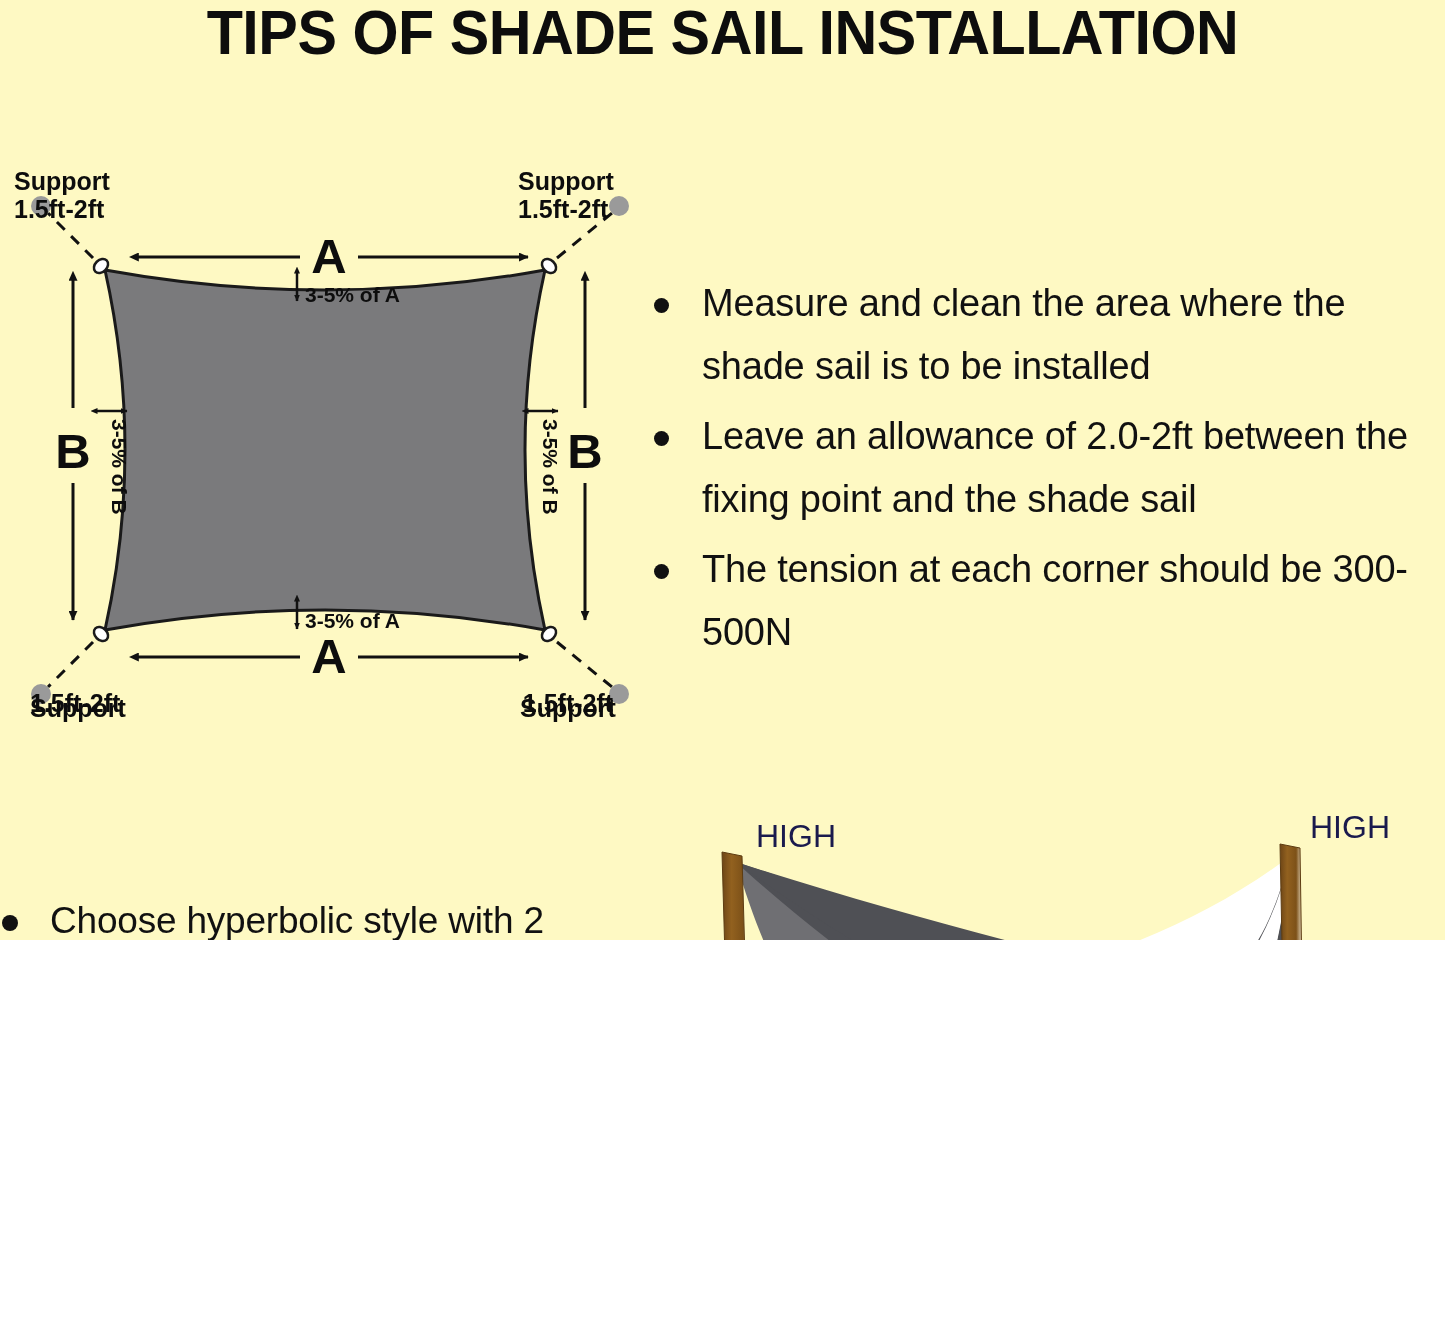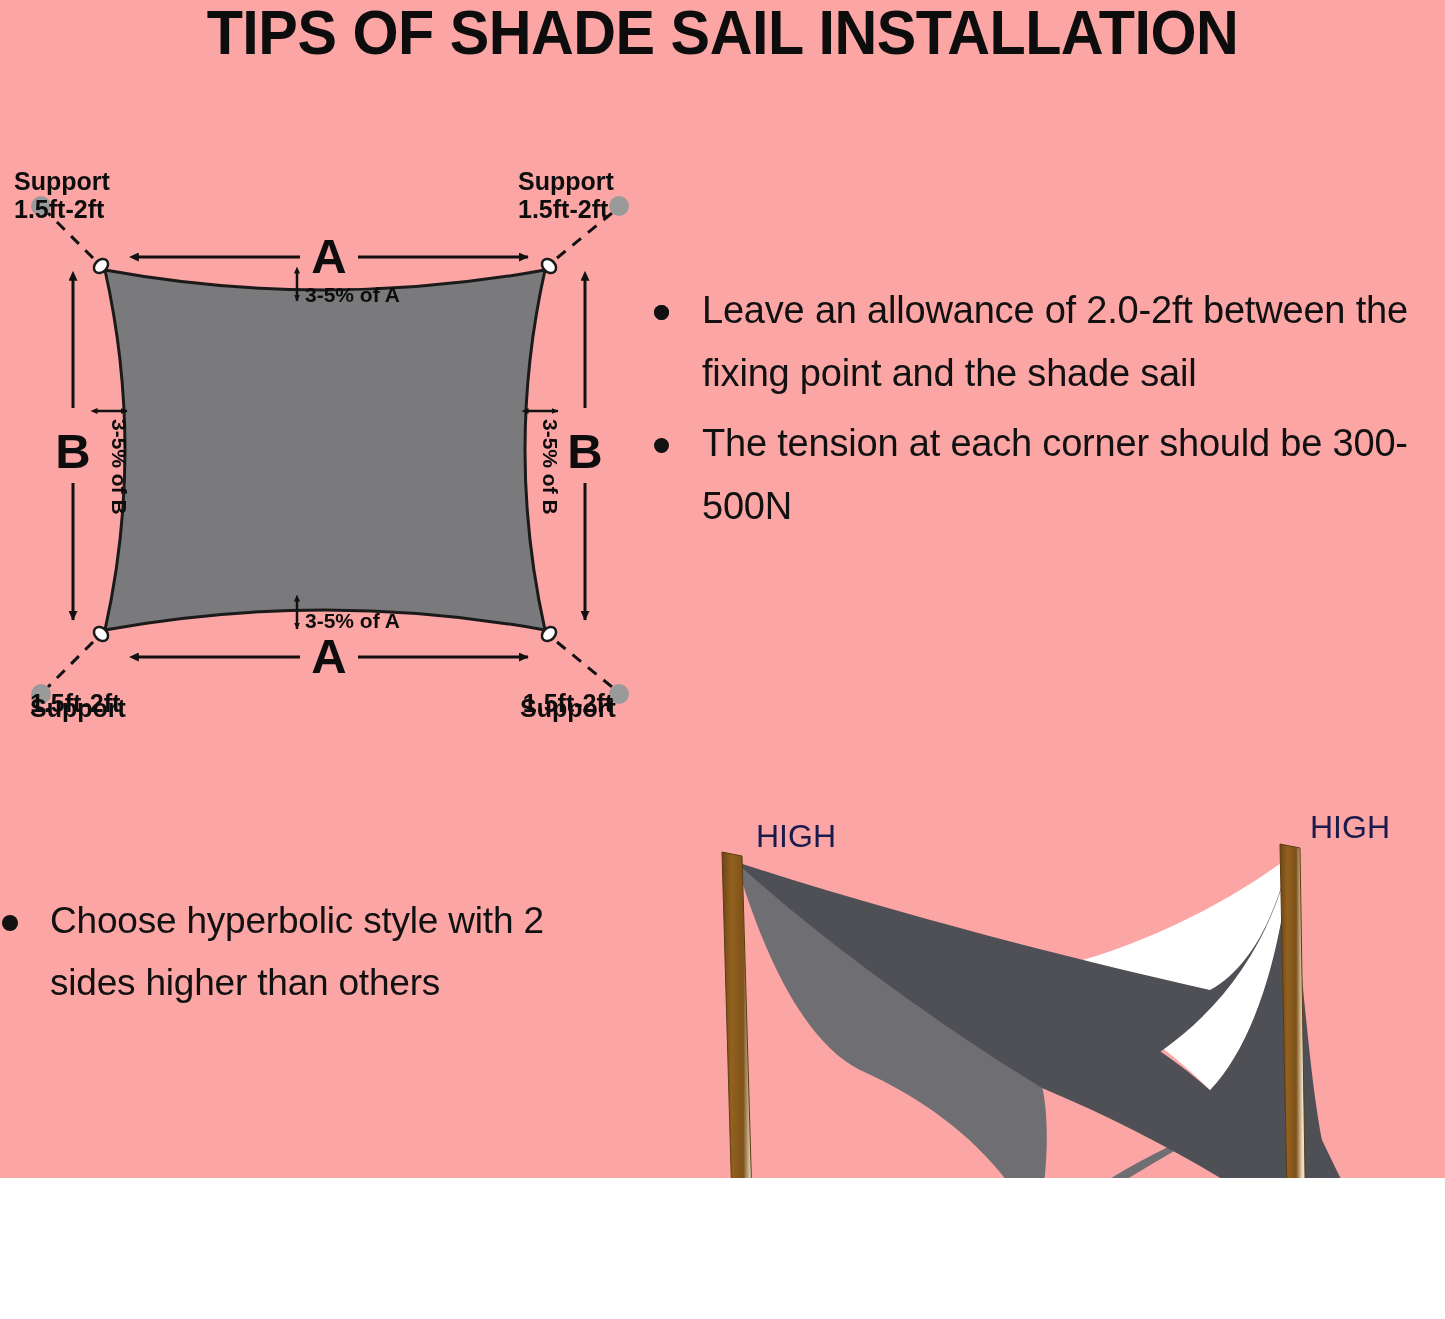--- a/index.html
+++ b/index.html
@@ -8,22 +8,22 @@
     padding: 0;
     background: #ffffff;
   }
   body {
     font-family: "Liberation Sans", sans-serif;
     color: #111111;
   }
   #page {
     position: relative;
     width: 1445px;
-    height: 1178px;
-    background: #fca5a5;
+    height: 940px;
+    background: #fef9c3;
     overflow: hidden;
   }
 
   
   #title {
     position: absolute;
     left: 0;
     top: -4px;
     width: 1445px;
     text-align: center;
@@ -218,20 +218,21 @@
     </svg>
 
     <div style="position:absolute; left:30px; top:523px; font-size:25px; font-weight:bold; color:#0d0d0d; line-height:30px;">1.5ft-2ft</div>
     <div style="position:absolute; left:568px; top:523px; transform:translateX(-50%); font-size:25px; font-weight:bold; color:#0d0d0d; line-height:30px; white-space:nowrap;">1.5ft-2ft</div>
   </div>
 
   <div class="panel" id="tips-right">
     <ul class="tips">
       <li>
         <span class="dot"></span>
+        <span>Measure and clean the area where the shade sail is to be installed</span>
       </li>
       <li>
         <span class="dot"></span>
         <span>Leave an allowance of 2.0-2ft between the fixing point and the shade sail</span>
       </li>
       <li>
         <span class="dot"></span>
         <span>The tension at each corner should be 300-500N</span>
       </li>
     </ul>

